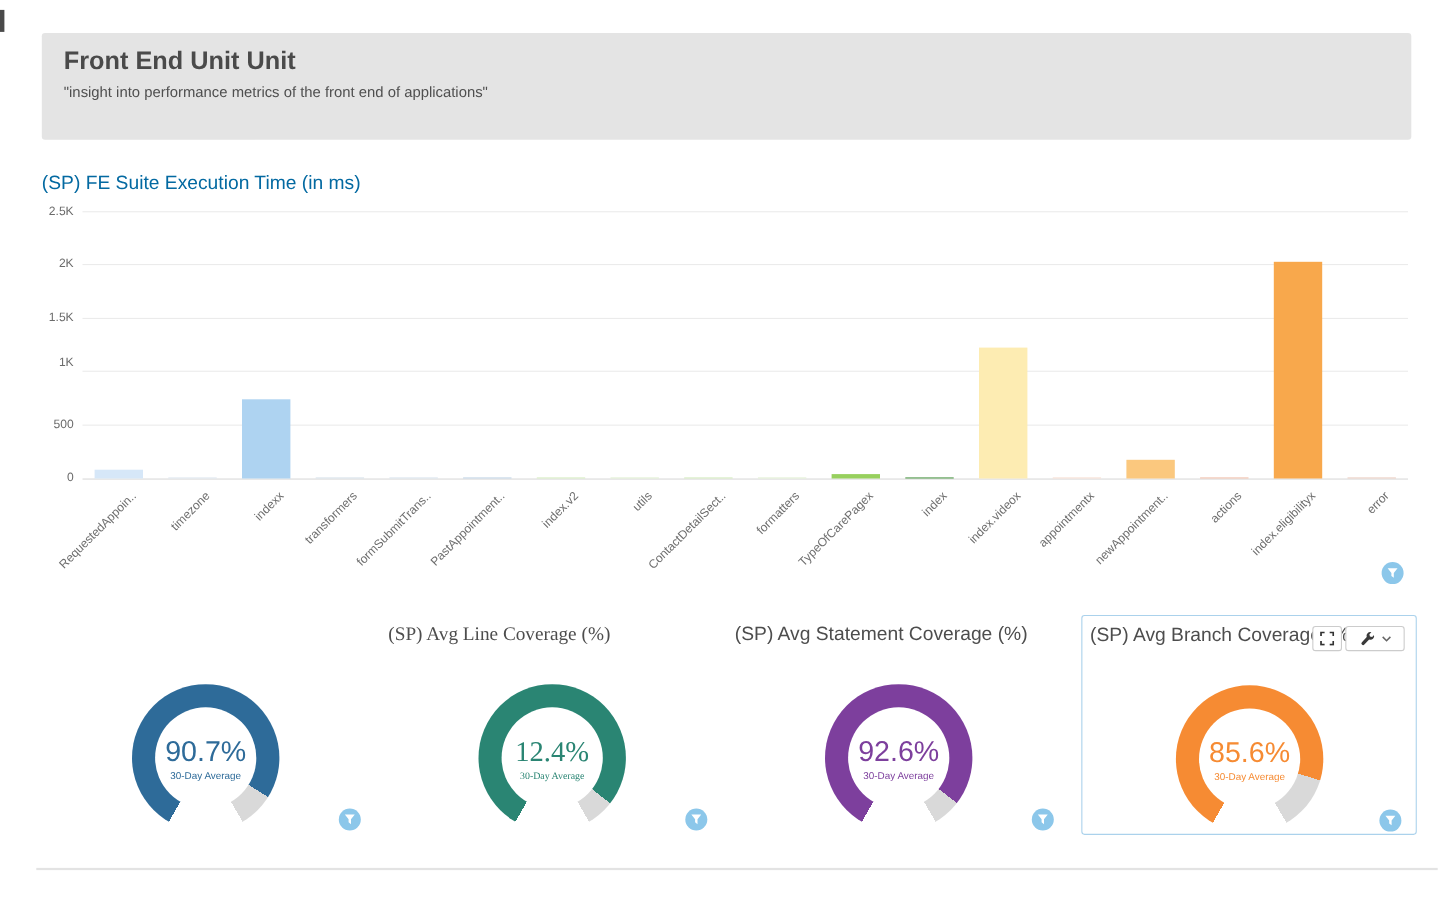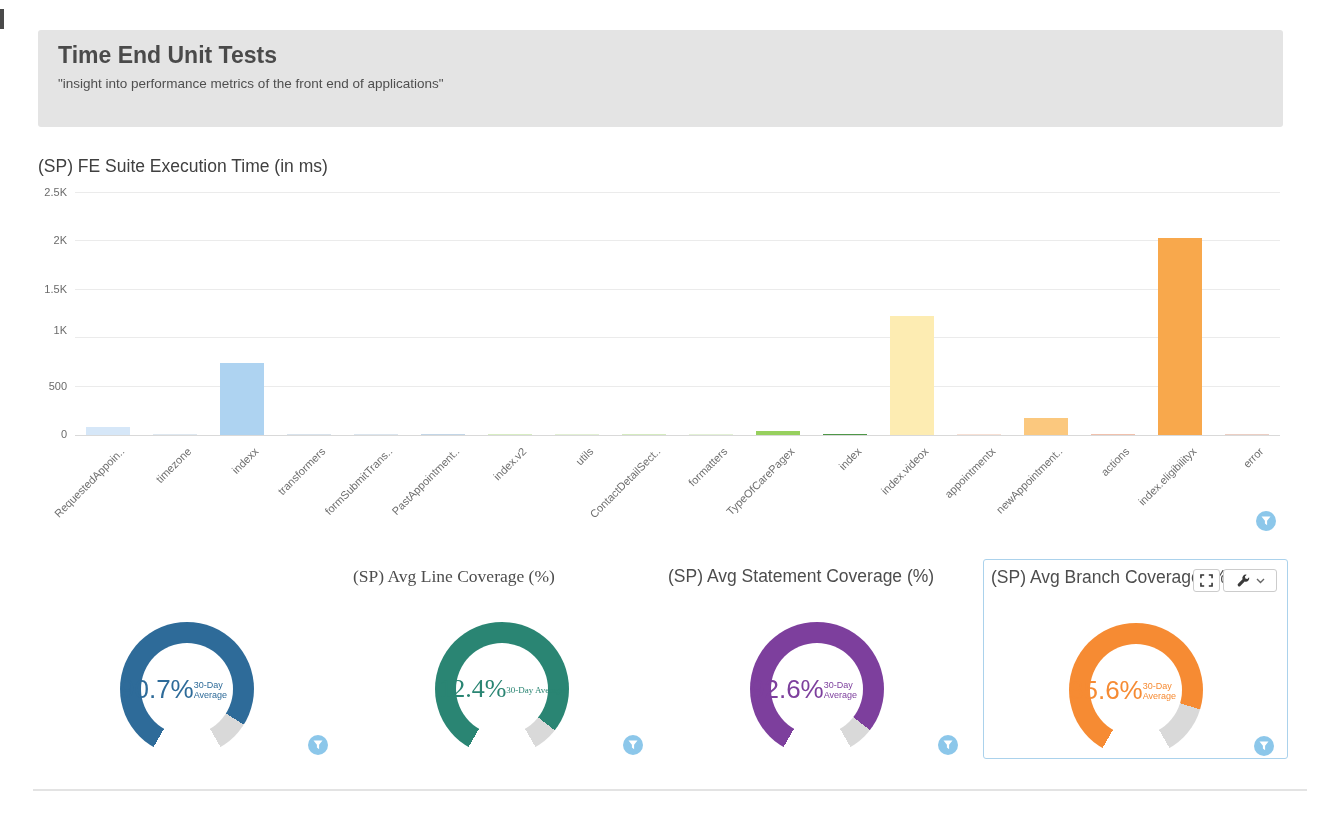--- a/index.html
+++ b/index.html
@@ -8,55 +8,55 @@
     background:#ffffff;font-family:"Liberation Sans", sans-serif;
   }
   .abs{position:absolute;}
   
   .corner-mark{left:0;top:9px;width:4px;height:20px;background:#4a4a4a;}
   
   .header{left:38px;top:30px;width:1245px;height:97px;background:#e4e4e4;border-radius:3px;box-sizing:border-box;padding:12px 20px;}
   .header-title{font-size:23px;font-weight:600;color:#4a4a4a;margin-bottom:5px;}
   .header-desc{font-size:13.5px;color:#4f4f4f;line-height:19px;}
   
-  .bar-title{left:38px;top:156px;font-size:17.5px;color:#404040;}
+  .bar-title{left:38px;top:156px;font-size:17.5px;color:#0369a1;}
   .plot{left:75px;top:193px;width:1205px;height:242px;}
   .gridline{position:absolute;left:0;width:1205px;height:1px;background:#ebebeb;}
   .gridline.zero{background:#d9d9d9;}
   .ytick{position:absolute;left:-50px;width:42px;text-align:right;font-size:11px;color:#6b6b6b;}
   .bar{position:absolute;width:44px;}
   .xlabel{position:absolute;white-space:nowrap;font-size:11px;color:#6e6e6e;
           transform:translateX(-100%) rotate(-45deg);transform-origin:100% 0;}
   
   .filter-btn{position:absolute;width:20px;height:20px;border:none;border-radius:50%;
               background:#8cc7ea;display:flex;align-items:center;justify-content:center;
               padding:0;cursor:pointer;}
   
   .gauge-panel{position:absolute;width:315px;height:210px;}
   .gauge-panel.active{width:305px;height:200px;border:1px solid #abd2ec;border-radius:3px;box-sizing:border-box;background:#fff;}
   .gauge-title{position:absolute;left:0;top:10px;font-size:17.5px;color:#4d4d4d;white-space:nowrap;}
   .gauge{position:absolute;width:134px;height:134px;}
   .gauge-ring{position:absolute;left:0;top:0;width:134px;height:134px;border-radius:50%;}
   .gauge-hole{position:absolute;left:21px;top:21px;width:92px;height:92px;border-radius:50%;background:#fff;}
-  .gauge-center{position:absolute;left:0;top:0;width:134px;height:134px;display:flex;flex-direction:row;align-items:center;justify-content:center;}
+  .gauge-center{position:absolute;left:0;top:0;width:134px;height:134px;display:flex;flex-direction:column;align-items:center;justify-content:center;}
   .gauge-value{font-size:26px;}
   .gauge-sub{font-size:9px;margin-top:1px;}
   
   .tb-btn{position:absolute;background:#fff;border:1px solid #cccccc;border-radius:3px;height:23px;
           display:flex;align-items:center;justify-content:center;gap:6px;padding:0;cursor:pointer;}
   
   .divider{left:33px;top:789px;width:1274px;height:2px;background:#e3e3e3;}
 </style>
 </head>
 <body>
 
 <div class="abs corner-mark"></div>
 
 <div class="abs header">
-  <div class="header-title">Time End Unit Tests</div>
+  <div class="header-title">Front End Unit Unit</div>
   <div class="header-desc">"insight into performance metrics of the front end of applications"</div>
 </div>
 
 <div class="abs bar-title">(SP) FE Suite Execution Time (in ms)</div>
 <div class="abs plot" id="bar-plot">
     <div class="gridline zero" style="top: 242px;"></div>
     <div class="ytick" style="top: 235px;">0</div>
     <div class="gridline" style="top: 192.6px;"></div>
     <div class="ytick" style="top: 186.6px;">500</div>
     <div class="gridline" style="top: 144.2px;"></div>

